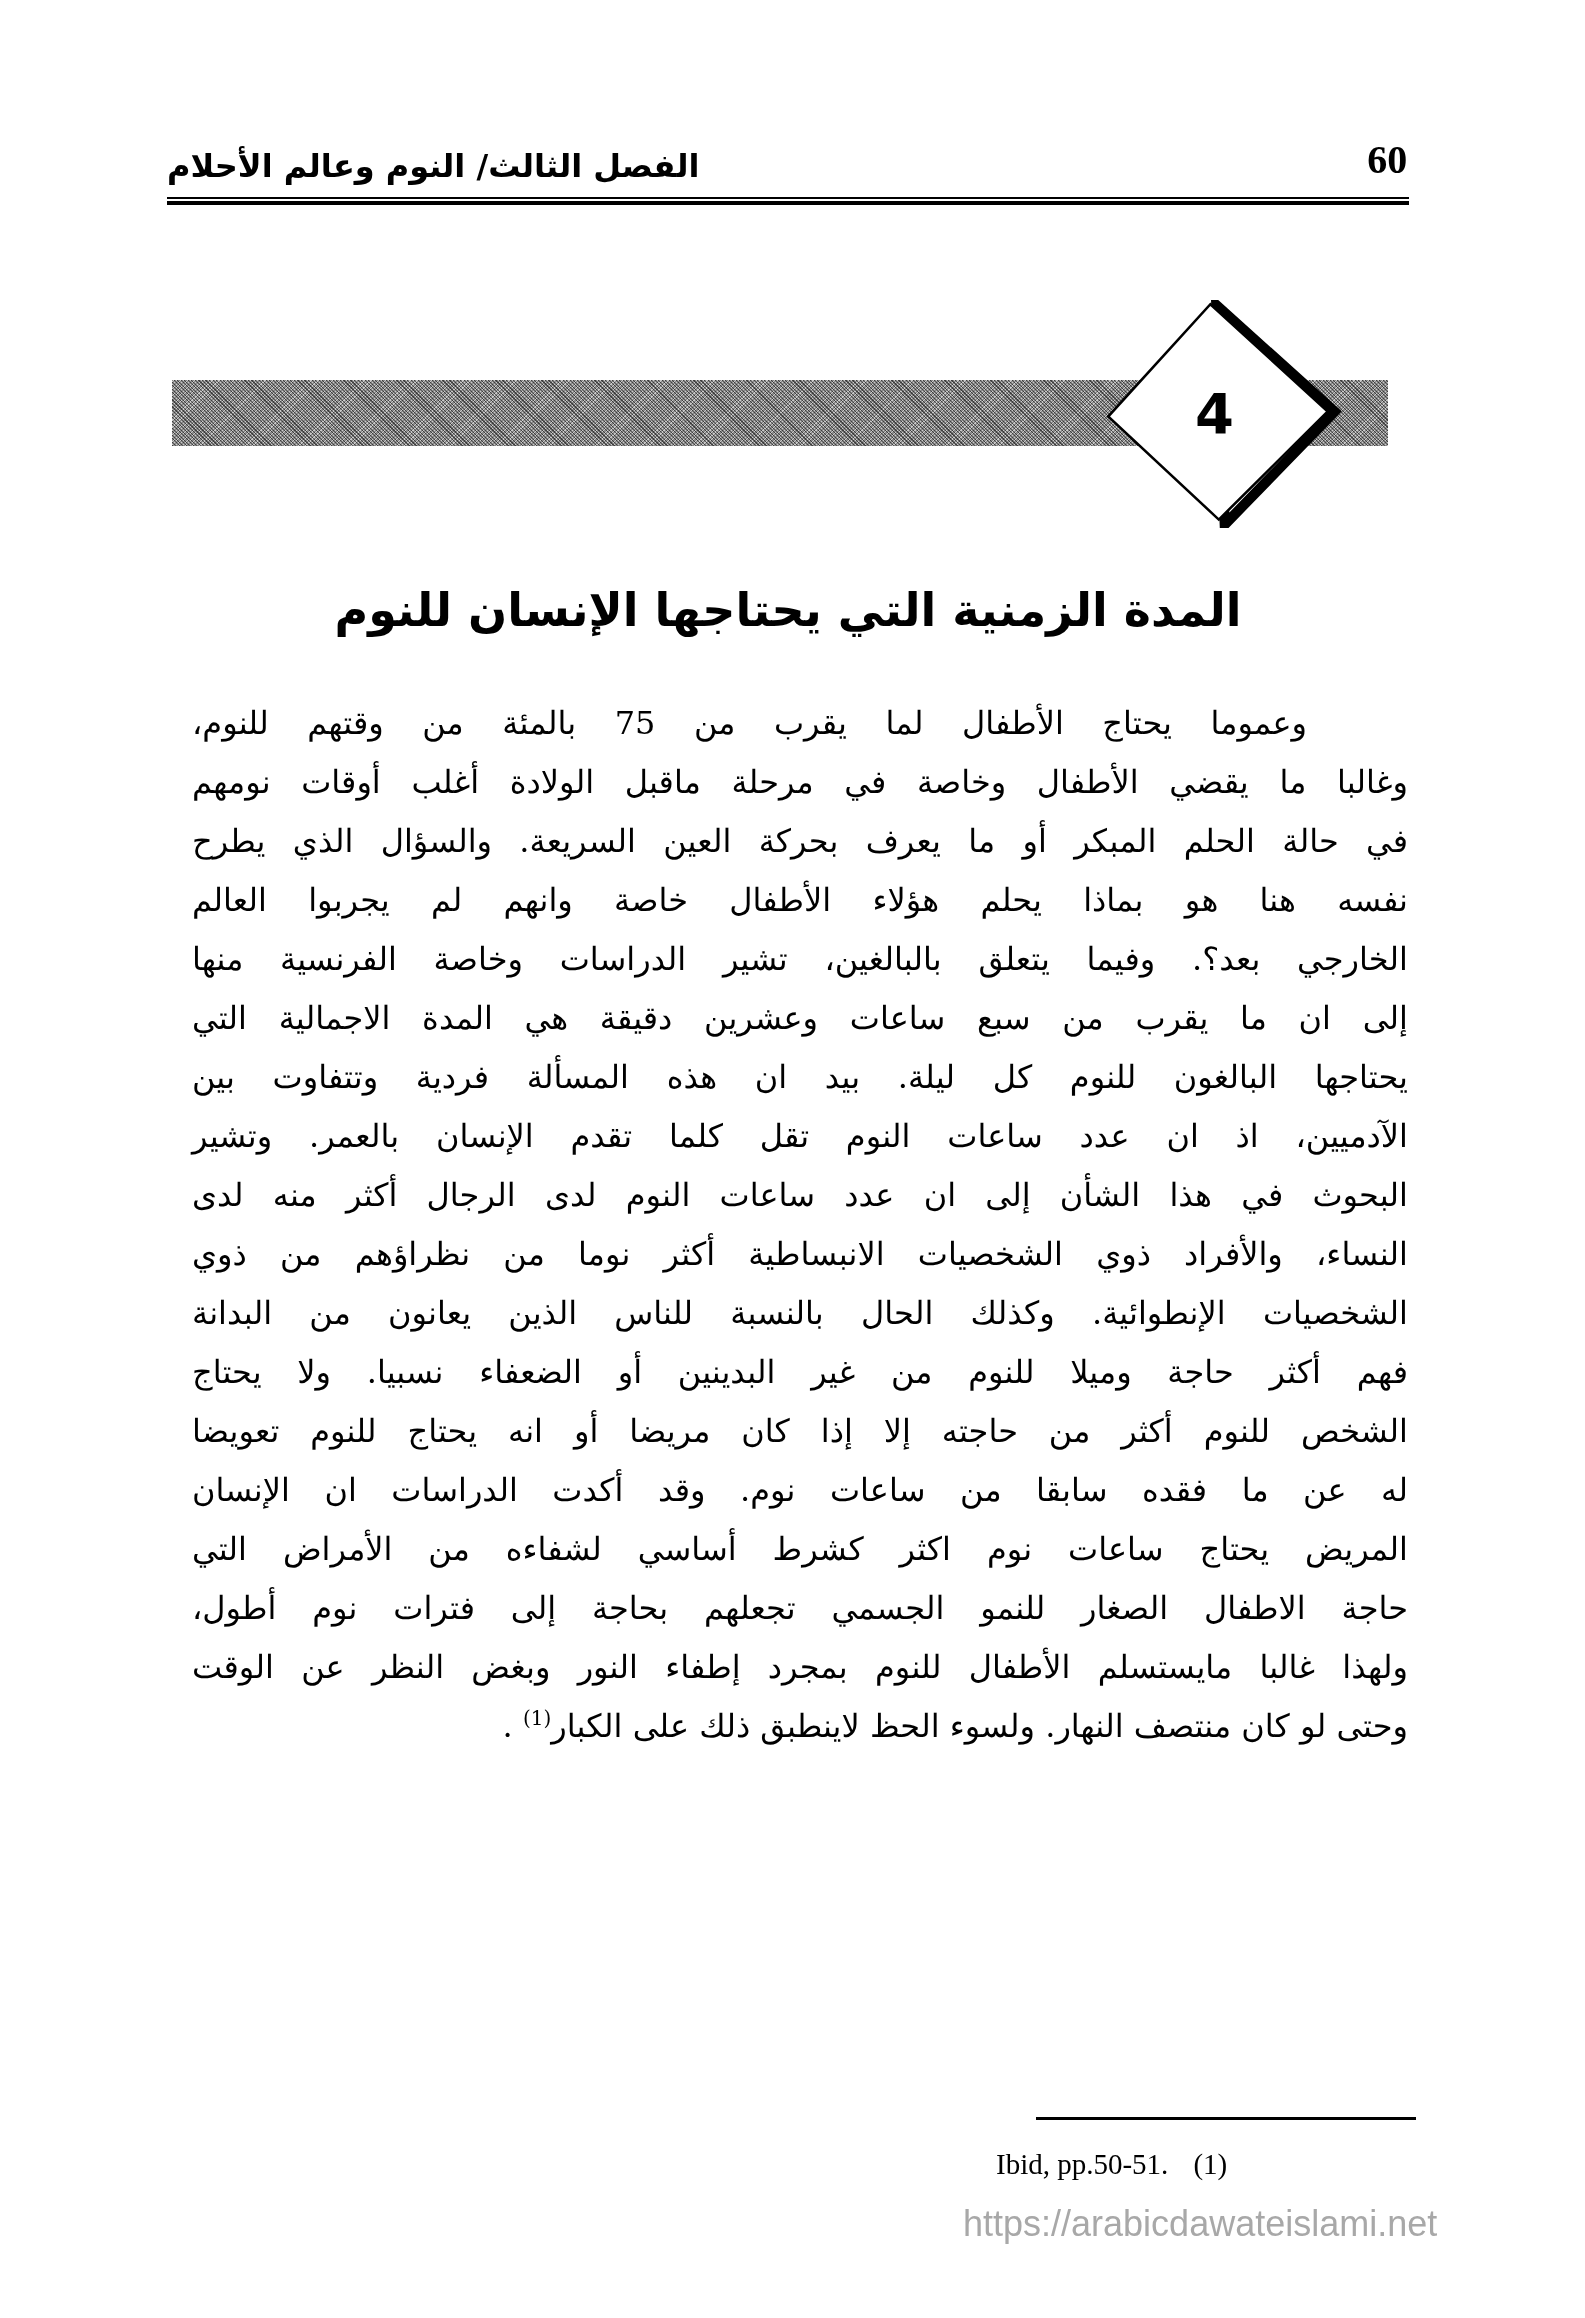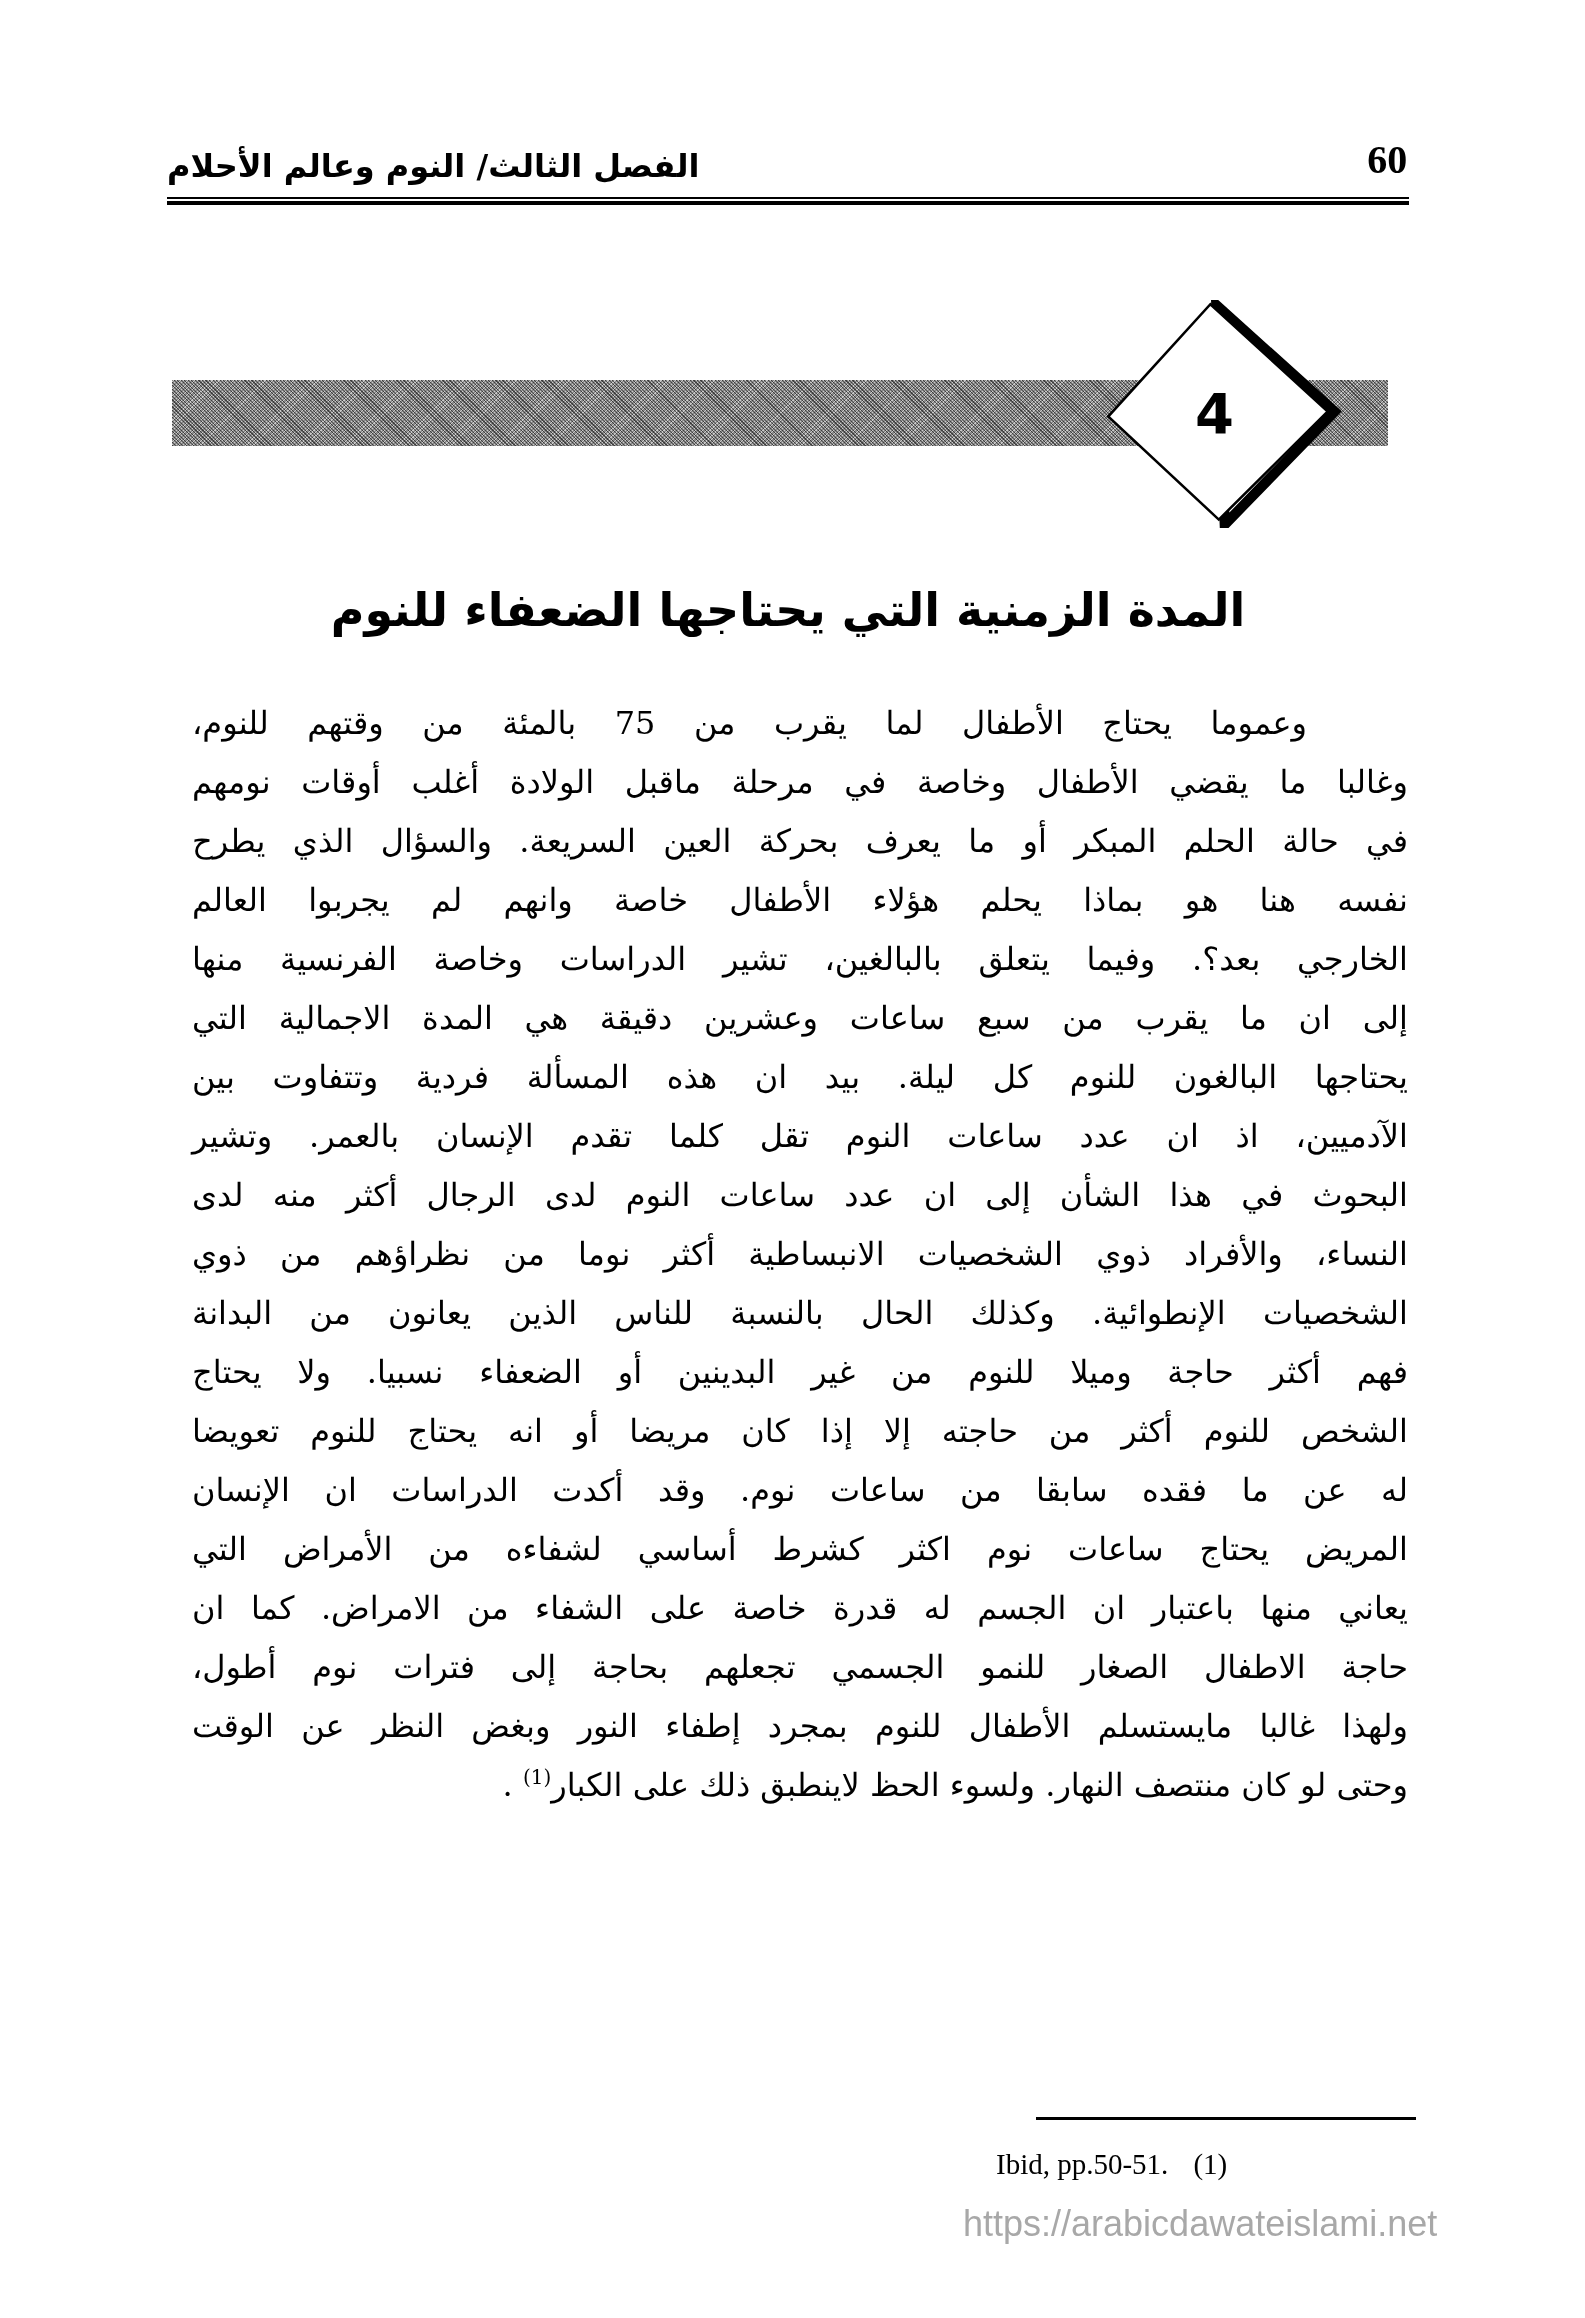--- a/index.html
+++ b/index.html
@@ -204,39 +204,38 @@
 <div class="diamond-wrap">
   <svg width="245" height="228" viewBox="0 0 290 270">
 
     <polygon points="140,6 280,132 150,266" fill="none" stroke="#000" stroke-width="12" stroke-linejoin="miter"></polygon>
 
     <polygon points="133,5 272,132 143,260 12,138" fill="#ffffff" stroke="#000" stroke-width="3"></polygon>
   </svg>
   <div class="chapter-number">4</div>
 </div>
 
-<h1 class="section-title" style="margin:0;">المدة الزمنية التي يحتاجها الضعفاء للنوم</h1>
+<h1 class="section-title" style="margin:0;">المدة الزمنية التي يحتاجها الإنسان للنوم</h1>
 
 <div class="body-text">
   <span class="body-line first">وعموما يحتاج الأطفال لما يقرب من 75 بالمئة من وقتهم للنوم،</span>
   <span class="body-line">وغالبا ما يقضي الأطفال وخاصة في مرحلة ماقبل الولادة أغلب أوقات نومهم</span>
   <span class="body-line">في حالة الحلم المبكر أو ما يعرف بحركة العين السريعة. والسؤال الذي يطرح</span>
   <span class="body-line">نفسه هنا هو بماذا يحلم هؤلاء الأطفال خاصة وانهم لم يجربوا العالم</span>
   <span class="body-line">الخارجي بعد؟. وفيما يتعلق بالبالغين، تشير الدراسات وخاصة الفرنسية منها</span>
   <span class="body-line">إلى ان ما يقرب من سبع ساعات وعشرين دقيقة هي المدة الاجمالية التي</span>
   <span class="body-line">يحتاجها البالغون للنوم كل ليلة. بيد ان هذه المسألة فردية وتتفاوت بين</span>
   <span class="body-line">الآدميين، اذ ان عدد ساعات النوم تقل كلما تقدم الإنسان بالعمر. وتشير</span>
   <span class="body-line">البحوث في هذا الشأن إلى ان عدد ساعات النوم لدى الرجال أكثر منه لدى</span>
   <span class="body-line">النساء، والأفراد ذوي الشخصيات الانبساطية أكثر نوما من نظراؤهم من ذوي</span>
   <span class="body-line">الشخصيات الإنطوائية. وكذلك الحال بالنسبة للناس الذين يعانون من البدانة</span>
   <span class="body-line">فهم أكثر حاجة وميلا للنوم من غير البدينين أو الضعفاء نسبيا. ولا يحتاج</span>
   <span class="body-line">الشخص للنوم أكثر من حاجته إلا إذا كان مريضا أو انه يحتاج للنوم تعويضا</span>
   <span class="body-line">له عن ما فقده سابقا من ساعات نوم. وقد أكدت الدراسات ان الإنسان</span>
   <span class="body-line">المريض يحتاج ساعات نوم اكثر كشرط أساسي لشفاءه من الأمراض التي</span>
-  <span class="body-line">يعاني منها باعتبار ان الجسم له قدرة خاصة على الشفاء من الامراض. كما ان</span>
   <span class="body-line">حاجة الاطفال الصغار للنمو الجسمي تجعلهم بحاجة إلى فترات نوم أطول،</span>
   <span class="body-line">ولهذا غالبا مايستسلم الأطفال للنوم بمجرد إطفاء النور وبغض النظر عن الوقت</span>
   <span class="body-line last"><span>وحتى لو كان منتصف النهار. ولسوء الحظ لاينطبق ذلك على الكبار</span><sup class="footnote-ref">(1)</sup> <span>.</span></span>
 </div>
 
 <div class="footnote-rule"></div>
 <div class="footnote">
   <span>Ibid, pp.50-51.</span><span class="fn-marker">(1)</span>
 </div>
 

